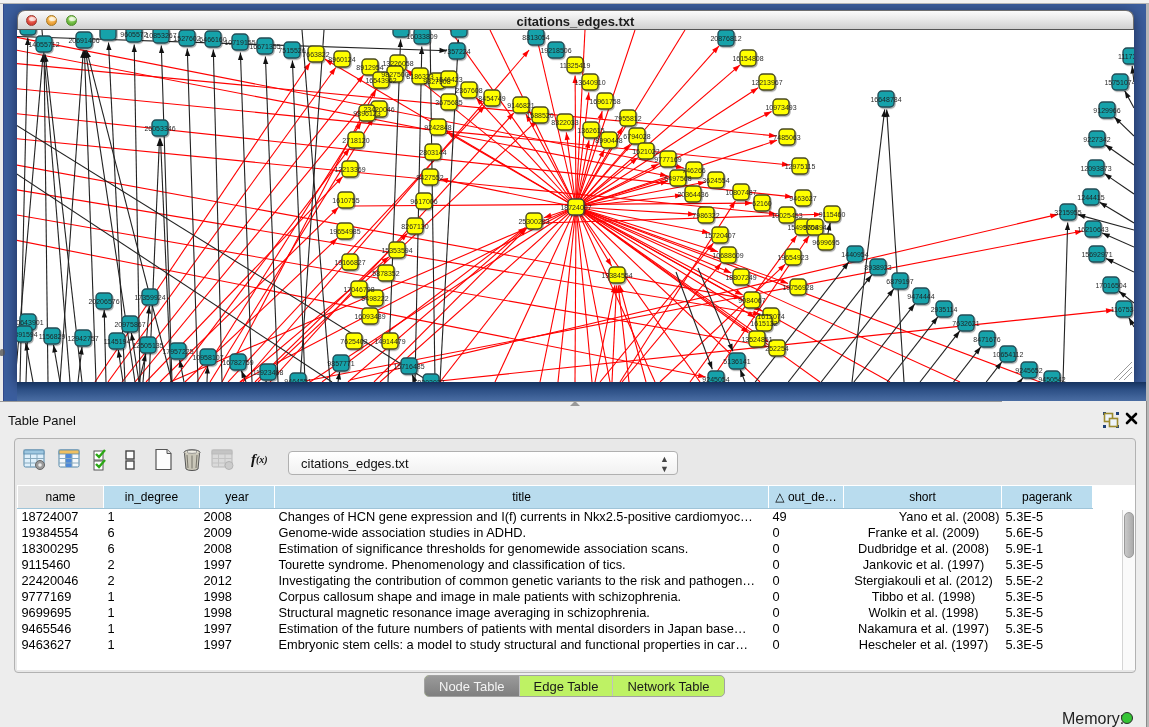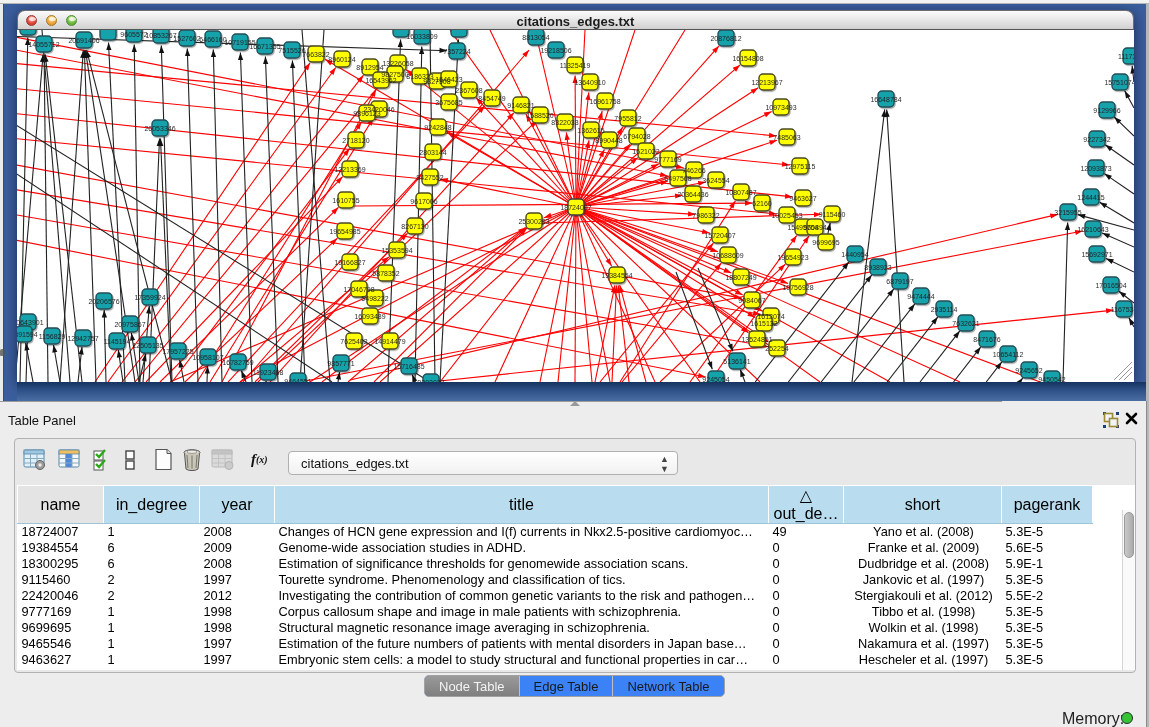--- a/index.html
+++ b/index.html
@@ -23,26 +23,26 @@
 .ptitle { position:absolute; left:8px; top:11px; font-size:13px; color:#111; }
 .pfloat { position:absolute; left:1102px; top:411px; width:17px; height:17px; }
 .pclose { position:absolute; left:1125px; top:411px; width:13px; height:13px; }
 .container { position:absolute; left:14px; top:36px; width:1122px; height:235px; background:#e8e8e8; border:1px solid #b2b2b2; border-radius:4px; }
 .toolbar { position:absolute; left:6px; top:8px; height:28px; }
 .dropdown { position:absolute; left:273px; top:12px; width:390px; height:24px; background:linear-gradient(#ffffff,#f1f1f1); border:1px solid #b0b0b0; border-radius:4px; }
 .dropdown .txt { position:absolute; left:12px; top:4px; font-size:13px; color:#111; }
 .dd-arrows { position:absolute; right:8px; top:2px; font-size:9px; color:#444; line-height:10px; text-align:center; }
 .tablewrap { position:absolute; left:2px; top:46px; width:1118px; height:185px; background:#fff; }
 table.grid { border-collapse:collapse; table-layout:fixed; width:1105px; font-size:13px; }
-table.grid th { height:23px; background:#b9dcee; border:1px solid #ffffff; border-bottom:1px solid #9fc4d8; font-weight:normal; font-size:16px; padding:0; }
+table.grid th { height:23px; background:#b9dcee; border:1px solid #ffffff; border-bottom:1px solid #9fc4d8; font-weight:normal; font-size:12px; padding:0; }
 table.grid th.first { background:#e4e4e4; }
 table.grid td { height:16px; padding:0 2px 0 4px; white-space:nowrap; overflow:hidden; font-size:12.8px; color:#000; }
 .scrollv { position:absolute; right:0px; top:25px; width:13px; height:160px; background:#fafafa; border-left:1px solid #d5d5d5; }
 .scrollv .thumb { position:absolute; left:1px; top:2px; width:10px; height:46px; background:linear-gradient(90deg,#c9c9c9,#ababab); border:1px solid #9a9a9a; border-radius:5px; }
-.tabs { position:absolute; left:424px; top:273px; height:22px; display:flex; border:1px solid #a2a2a2; border-radius:5px; overflow:hidden; background:#3b82f6; }
+.tabs { position:absolute; left:424px; top:273px; height:22px; display:flex; border:1px solid #a2a2a2; border-radius:5px; overflow:hidden; background:#bef264; }
 .tab { padding:0 14px; font-size:13px; line-height:21px; color:#1a1a1a; border-right:1px solid #c0c0c0; }
 .tab.sel { background:linear-gradient(#9a9a9a,#7f7f7f); color:#f4f4f4; }
 .memory { position:absolute; left:1062px; top:710px; font-size:16px; color:#222; }
 .memdot { position:absolute; left:1121px; top:712px; width:12px; height:12px; border-radius:50%; background:#35c435; border:1.5px solid #2a2a2a; }
 </style>
 </head>
 <body>
 <div class="topsec">
   <div class="window">
     <div class="canvas">
@@ -747,21 +747,21 @@
               <th>short</th>
               <th>pagerank</th>
               <th style="background:#fff;border:none"></th>
             </tr>
       <tr>
               <td>18724007</td>
               <td>1</td>
               <td>2008</td>
               <td>Changes of HCN gene expression and I(f) currents in Nkx2.5-positive cardiomyoc…</td>
               <td>49</td>
-              <td style="text-align:center">Yano et al. (2008)</td>
+              <td style="text-align:right">Yano et al. (2008)</td>
               <td>5.3E-5</td>
               <td></td>
             </tr>
 <tr>
               <td>19384554</td>
               <td>6</td>
               <td>2009</td>
               <td>Genome-wide association studies in ADHD.</td>
               <td>0</td>
               <td style="text-align:center">Franke et al. (2009)</td>

